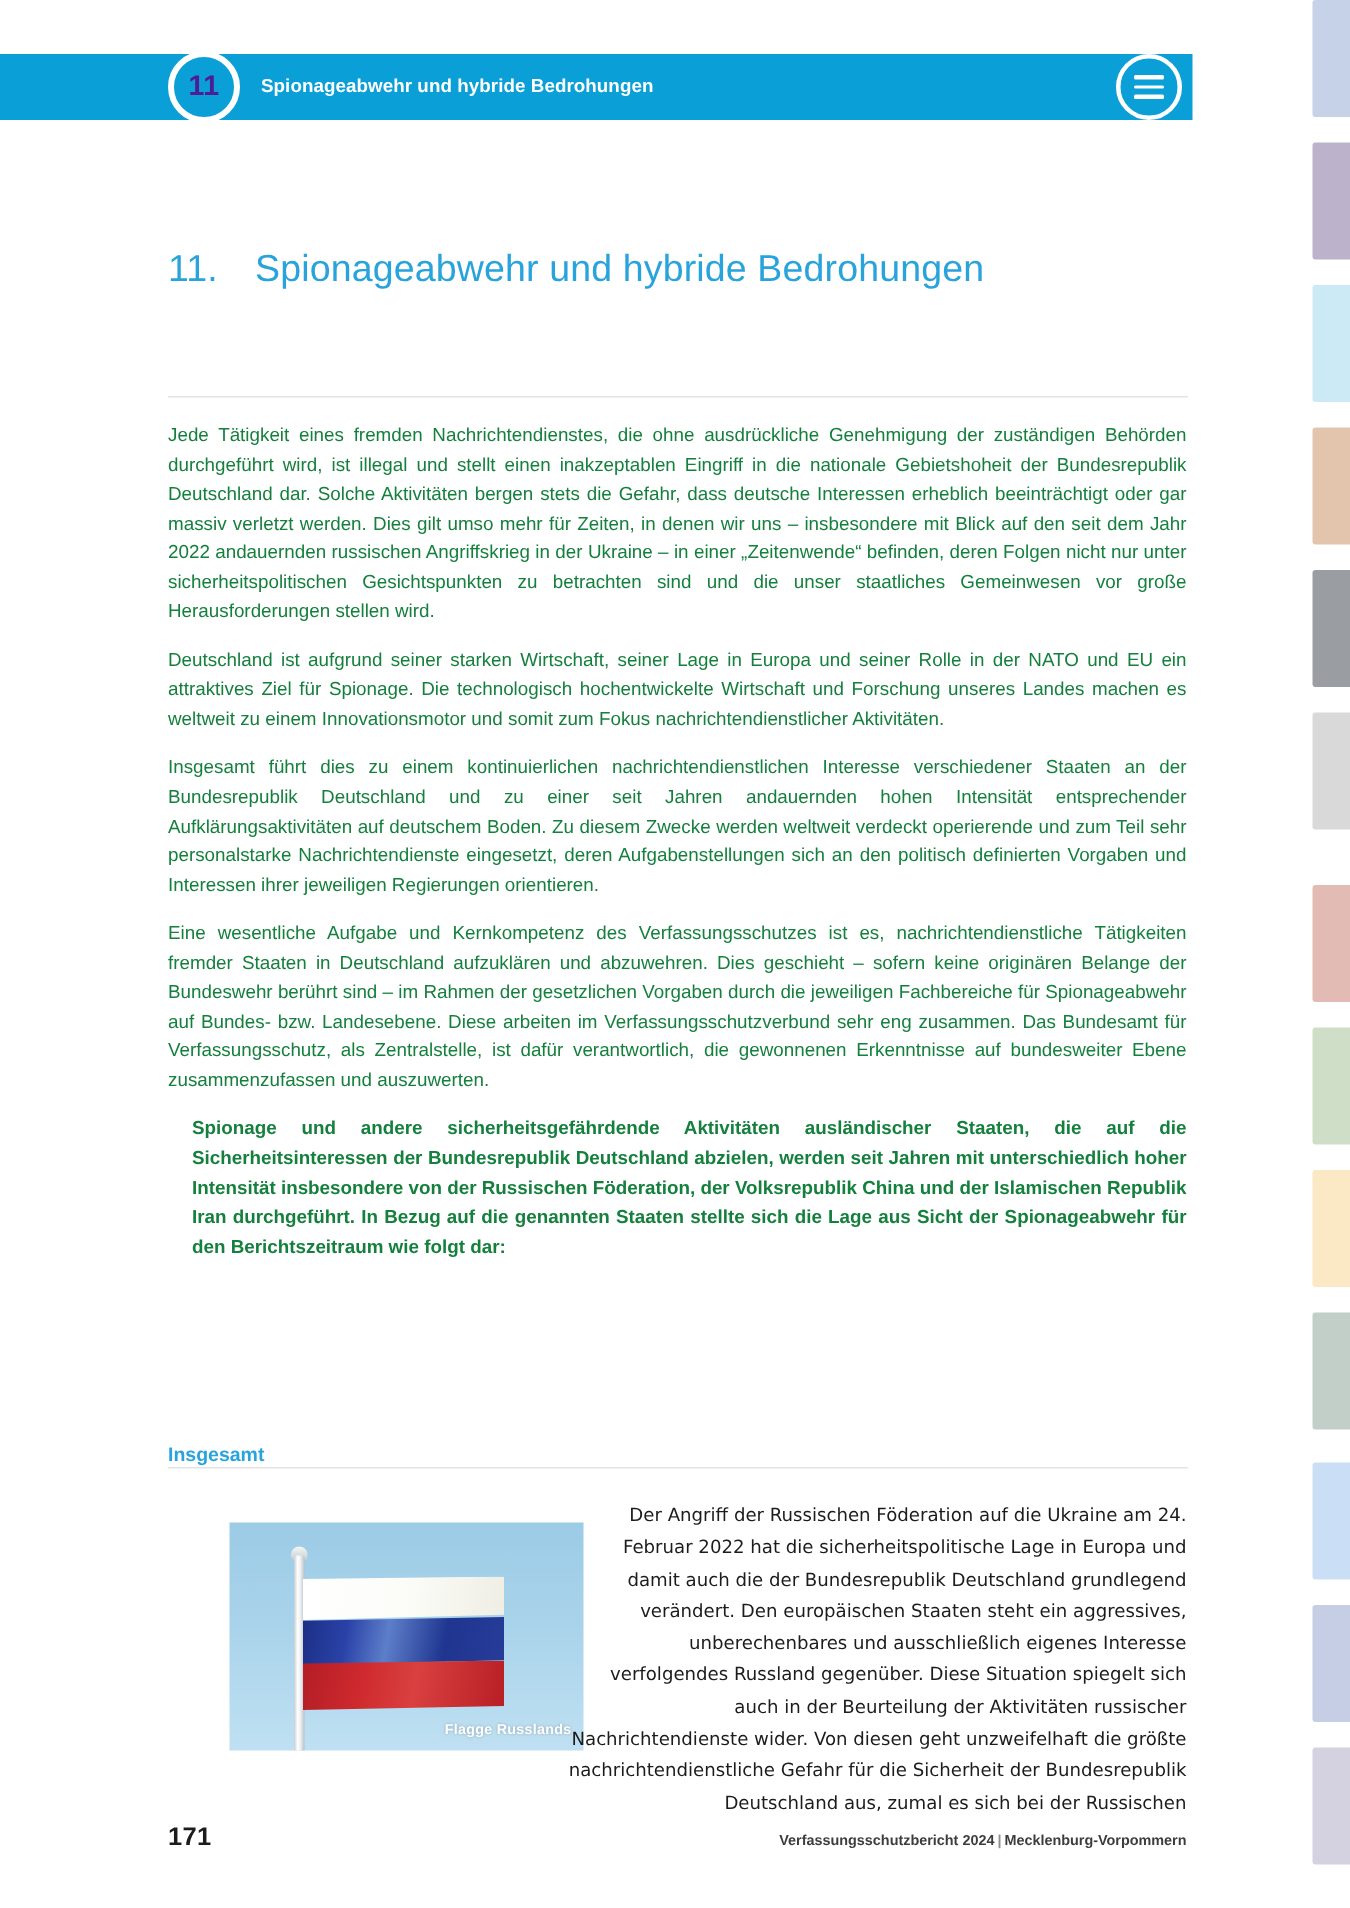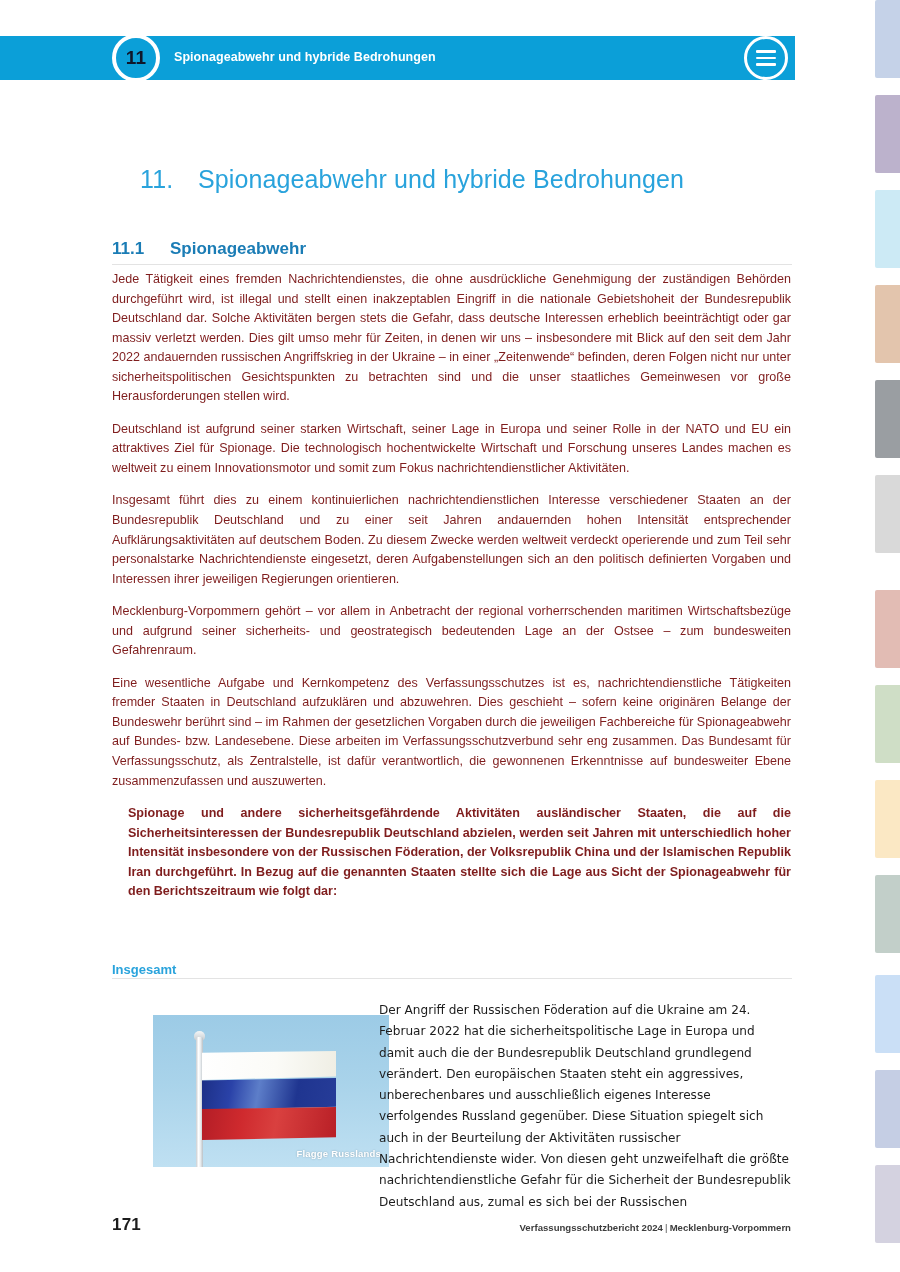--- a/index.html
+++ b/index.html
@@ -31,21 +31,21 @@
     background: #0b9fd8;
   }
   .header-badge {
     position: absolute;
     left: 112px; top: 34px;
     width: 48px; height: 48px;
     border-radius: 50%;
     background: #0b9fd8;
     border: 4px solid #ffffff;
     display: flex; align-items: center; justify-content: center;
-    color: #0f172a;
+    color: #4c1d95;
     font-size: 19px; font-weight: bold;
     letter-spacing: .3px;
   }
   .header-title {
     position: absolute;
     left: 174px; top: 50px;
     color: #ffffff;
     font-size: 12.5px;
     font-weight: bold;
     letter-spacing: .05px;
@@ -73,21 +73,21 @@
   .chapter-title {
     position: absolute;
     left: 112px; top: 148px;
     width: 680px;
     color: #29a3dc;
     font-size: 25px;
     font-weight: normal;
     letter-spacing: .1px;
     display: flex;
   }
-  .chapter-title .num { width: 58px; flex: none; margin-left: 28px; }
+  .chapter-title .num { width: 58px; flex: none; }
 
   .section-title {
     position: absolute;
     left: 112px; top: 225px;
     width: 680px;
     color: #1a7cb5;
     font-size: 17px;
     font-weight: bold;
     display: flex;
   }
@@ -97,23 +97,23 @@
     left: 112px;
     width: 680px; height: 1px;
     background: #e3e3e3;
   }
   .rule.under-section { top: 264px; }
   .rule.under-russland { top: 978px; }
 
   
   .body-col {
     position: absolute;
-    left: 112px; top: 270px;
+    left: 112px; top: 281px;
     width: 679px;
-    color: #7f1d1d;
+    color: #15803d;
     font-size: 12.55px;
     line-height: 19.55px;
     text-align: justify;
     font-family: "Liberation Sans", sans-serif;
   }
   .body-col p { margin: 0 0 13px 0; }
   .body-col p.strong { font-weight: bold; margin-bottom: 0; margin-left: 16px; }
 
   
   .subhead {
@@ -182,21 +182,21 @@
   
   .side-col {
     position: absolute;
     left: 379px; top: 1000px;
     width: 412px;
     color: #1c1c1c;
     font-family: "DejaVu Sans", sans-serif;
     font-size: 12.1px;
     line-height: 21.3px;
   }
-  .side-col p { margin: 0; }
+  .side-col p { margin: 0; text-align: right; }
 
   
   .folio {
     position: absolute;
     left: 112px; top: 1215px;
     color: #1c1c1c;
     font-size: 17px;
     font-weight: bold;
     letter-spacing: .2px;
   }
@@ -236,31 +236,26 @@
     <i></i>
     <i></i>
     <i></i>
   </div>
 
   <h1 class="chapter-title">
     <span class="num">11.</span>
     <span>Spionageabwehr und hybride Bedrohungen</span>
   </h1>
 
-  <h2 class="section-title">
-    <span class="num">11.1</span>
-    <span>Spionageabwehr</span>
-  </h2>
   <div class="rule under-section"></div>
 
   <div class="body-col">
     <p>Jede Tätigkeit eines fremden Nachrichtendienstes, die ohne ausdrückliche Genehmigung der zuständigen Behörden durchgeführt wird, ist illegal und stellt einen inakzeptablen Eingriff in die nationale Gebietshoheit der Bundesrepublik Deutschland dar. Solche Aktivitäten bergen stets die Gefahr, dass deutsche Interessen erheblich beeinträchtigt oder gar massiv verletzt werden. Dies gilt umso mehr für Zeiten, in denen wir uns – insbesondere mit Blick auf den seit dem Jahr 2022 andauernden russischen Angriffskrieg in der Ukraine – in einer „Zeitenwende“ befinden, deren Folgen nicht nur unter sicherheitspolitischen Gesichtspunkten zu betrachten sind und die unser staatliches Gemeinwesen vor große Herausforderungen stellen wird.</p>
     <p>Deutschland ist aufgrund seiner starken Wirtschaft, seiner Lage in Europa und seiner Rolle in der NATO und EU ein attraktives Ziel für Spionage. Die technologisch hochentwickelte Wirtschaft und Forschung unseres Landes machen es weltweit zu einem Innovationsmotor und somit zum Fokus nachrichtendienstlicher Aktivitäten.</p>
     <p>Insgesamt führt dies zu einem kontinuierlichen nachrichtendienstlichen Interesse verschiedener Staaten an der Bundesrepublik Deutschland und zu einer seit Jahren andauernden hohen Intensität entsprechender Aufklärungsaktivitäten auf deutschem Boden. Zu diesem Zwecke werden weltweit verdeckt operierende und zum Teil sehr personalstarke Nachrichtendienste eingesetzt, deren Aufgabenstellungen sich an den politisch definierten Vorgaben und Interessen ihrer jeweiligen Regierungen orientieren.</p>
-    <p>Mecklenburg-Vorpommern gehört – vor allem in Anbetracht der regional vorherrschenden maritimen Wirtschaftsbezüge und aufgrund seiner sicherheits- und geostrategisch bedeutenden Lage an der Ostsee – zum bundesweiten Gefahrenraum.</p>
     <p>Eine wesentliche Aufgabe und Kernkompetenz des Verfassungsschutzes ist es, nachrichtendienstliche Tätigkeiten fremder Staaten in Deutschland aufzuklären und abzuwehren. Dies geschieht – sofern keine originären Belange der Bundeswehr berührt sind – im Rahmen der gesetzlichen Vorgaben durch die jeweiligen Fachbereiche für Spionageabwehr auf Bundes- bzw. Landesebene. Diese arbeiten im Verfassungsschutzverbund sehr eng zusammen. Das Bundesamt für Verfassungsschutz, als Zentralstelle, ist dafür verantwortlich, die gewonnenen Erkenntnisse auf bundesweiter Ebene zusammenzufassen und auszuwerten.</p>
     <p class="strong">Spionage und andere sicherheitsgefährdende Aktivitäten ausländischer Staaten, die auf die Sicherheitsinteressen der Bundesrepublik Deutschland abzielen, werden seit Jahren mit unterschiedlich hoher Intensität insbesondere von der Russischen Föderation, der Volksrepublik China und der Islamischen Republik Iran durchgeführt. In Bezug auf die genannten Staaten stellte sich die Lage aus Sicht der Spionageabwehr für den Berichtszeitraum wie folgt dar:</p>
   </div>
 
   <h3 class="subhead">Insgesamt</h3>
   <div class="rule under-russland"></div>
 
   <figure class="figure">
     <span class="finial"></span>
     <span class="pole"></span>

